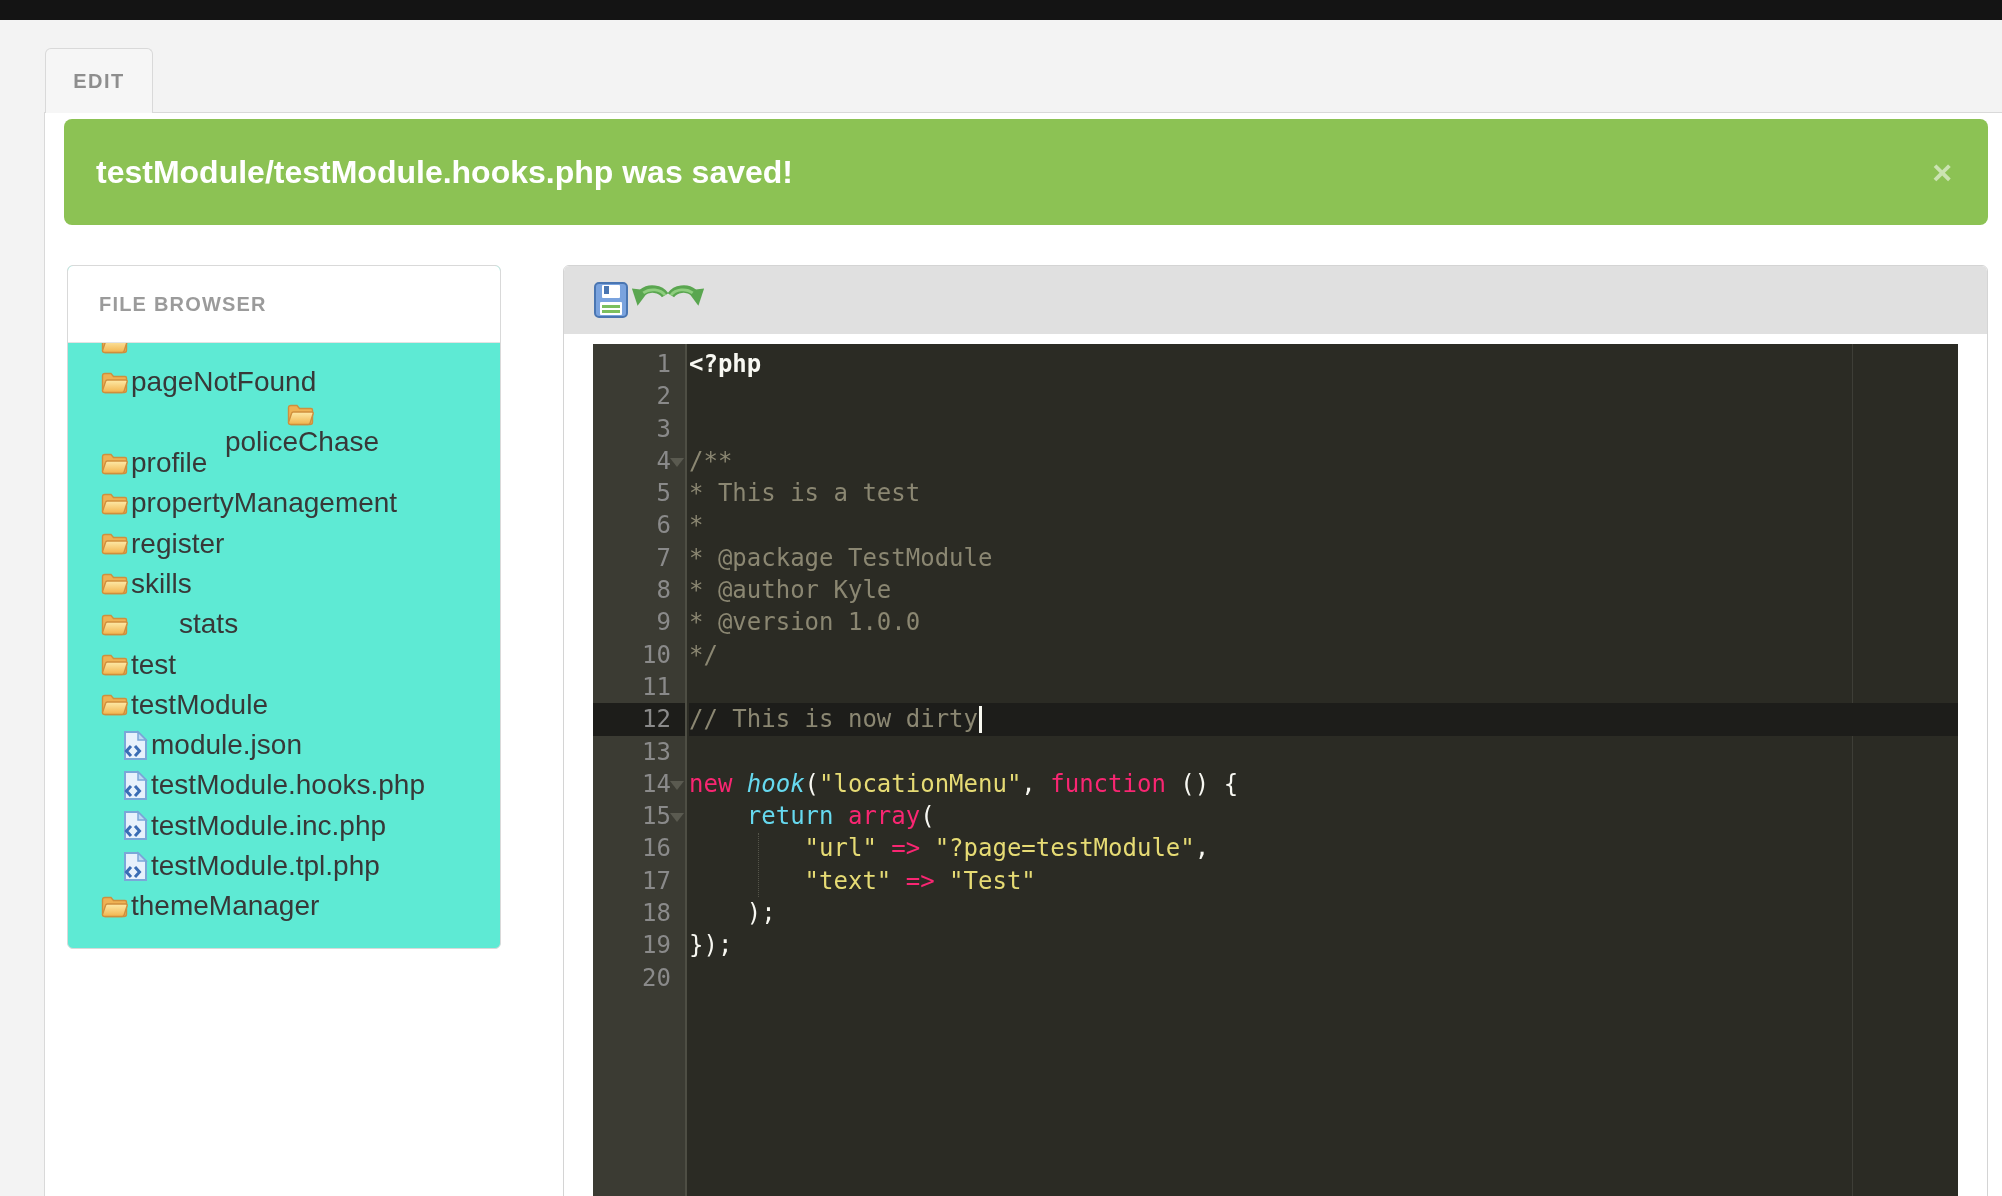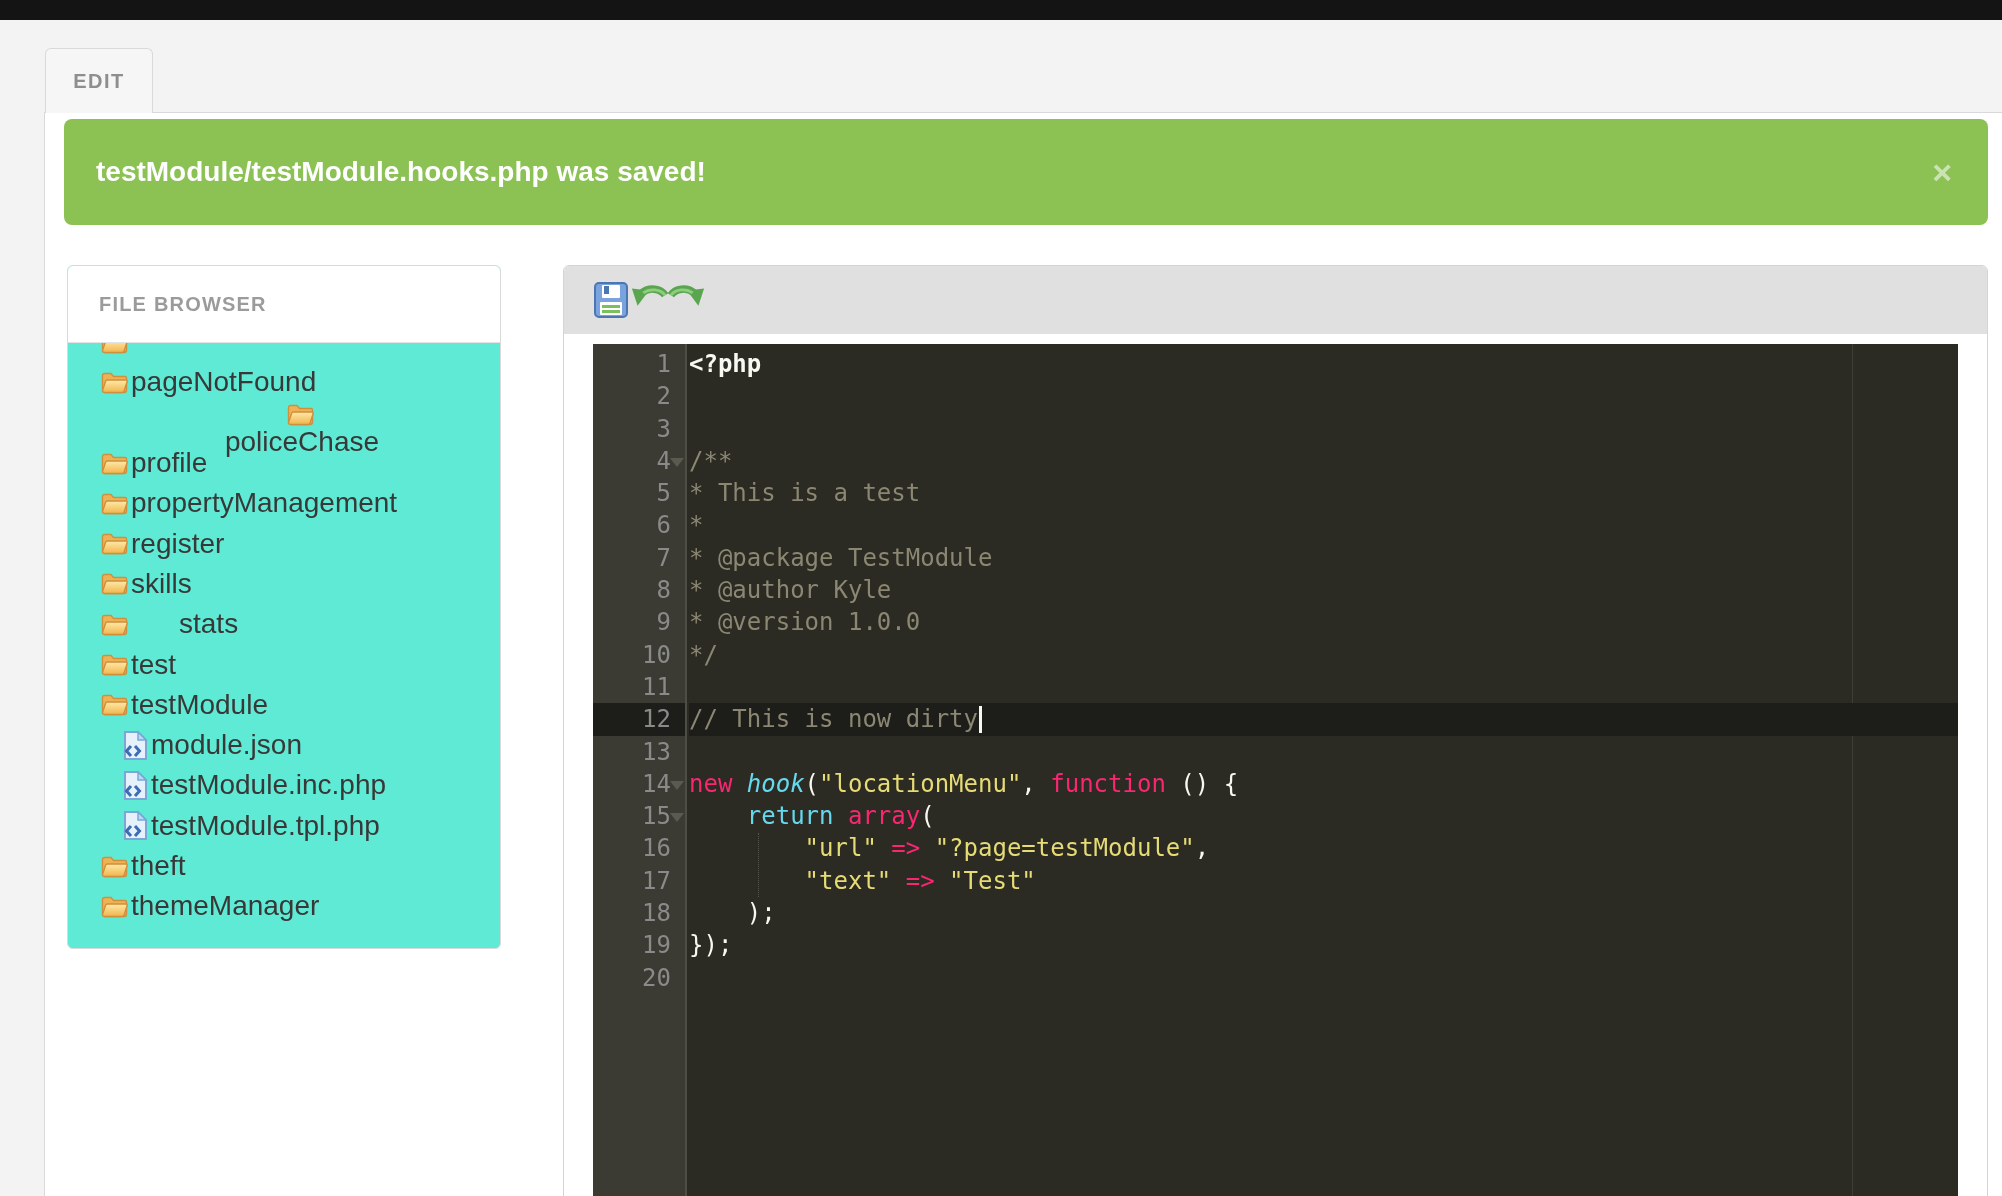--- a/index.html
+++ b/index.html
@@ -14,21 +14,21 @@
     background:#ffffff;border-left:1px solid #d9d9d9;border-top:1px solid #d9d9d9;}
   
   .tab{position:absolute;left:45px;top:48px;width:108px;height:65px;
     background:#f6f6f6;border:1px solid #d9d9d9;border-bottom:none;
     border-radius:6px 6px 0 0;box-sizing:border-box;
     display:flex;align-items:center;justify-content:center;cursor:pointer;}
   .tab span{font-size:20px;font-weight:bold;color:#8e8e8e;letter-spacing:1.5px;}
   
   .alert{position:absolute;left:64px;top:119px;width:1924px;height:106px;
     border-radius:8px;display:flex;align-items:center;box-sizing:border-box;padding-left:32px;}
-  .alert .msg{color:#ffffff;font-size:28px;font-weight:bold;}
+  .alert .msg{color:#ffffff;font-size:32px;font-weight:bold;}
   .alert .close{position:absolute;right:36px;top:50%;transform:translateY(-50%);
     color:rgba(255,255,255,0.55);font-size:34px;font-weight:bold;cursor:pointer;line-height:1;}
   
   .fpanel{position:absolute;left:67px;top:265px;width:434px;height:684px;
     background:#5eead4;border:1px solid #d9d9d9;border-radius:6px;box-sizing:border-box;overflow:hidden;}
   .fpanel .fhead{height:76px;border-bottom:1px solid #e3e3e3;display:flex;align-items:center;
     padding-left:31px;background:#fff;}
   .fpanel .fhead span{font-size:20px;font-weight:bold;color:#9b9b9b;letter-spacing:1.2px;}
   .ftree{position:relative;height:606px;overflow:hidden;}
   .ftree-inner{margin-top:-21px;}
@@ -218,43 +218,39 @@
           </svg>
           <span class="lbl">module.json</span>
         </div>
         <div class="trow" style="padding-left: 55px;">
           <svg width="25" height="31" viewBox="0 0 25 31">
             <path d="M2 2 L15 2 L23 10 L23 29 L2 29 Z" fill="#e7f1fc" stroke="#7aa7d8" stroke-width="2"></path>
             <path d="M15 2 L23 10 L15 10 Z" fill="#bcd8f3" stroke="#7aa7d8" stroke-width="1.5"></path>
             <path d="M8 16 L3.5 21 L8 26" fill="none" stroke="#3a6db5" stroke-width="3"></path>
             <path d="M12 16 L16.5 21 L12 26" fill="none" stroke="#3a6db5" stroke-width="3"></path>
           </svg>
-          <span class="lbl">testModule.inc.php</span>
+          <span class="lbl">testModule.hooks.php</span>
         </div>
         <div class="trow" style="padding-left: 55px;">
           <svg width="25" height="31" viewBox="0 0 25 31">
             <path d="M2 2 L15 2 L23 10 L23 29 L2 29 Z" fill="#e7f1fc" stroke="#7aa7d8" stroke-width="2"></path>
             <path d="M15 2 L23 10 L15 10 Z" fill="#bcd8f3" stroke="#7aa7d8" stroke-width="1.5"></path>
             <path d="M8 16 L3.5 21 L8 26" fill="none" stroke="#3a6db5" stroke-width="3"></path>
             <path d="M12 16 L16.5 21 L12 26" fill="none" stroke="#3a6db5" stroke-width="3"></path>
           </svg>
+          <span class="lbl">testModule.inc.php</span>
+        </div>
+        <div class="trow" style="padding-left: 55px;">
+          <svg width="25" height="31" viewBox="0 0 25 31">
+            <path d="M2 2 L15 2 L23 10 L23 29 L2 29 Z" fill="#e7f1fc" stroke="#7aa7d8" stroke-width="2"></path>
+            <path d="M15 2 L23 10 L15 10 Z" fill="#bcd8f3" stroke="#7aa7d8" stroke-width="1.5"></path>
+            <path d="M8 16 L3.5 21 L8 26" fill="none" stroke="#3a6db5" stroke-width="3"></path>
+            <path d="M12 16 L16.5 21 L12 26" fill="none" stroke="#3a6db5" stroke-width="3"></path>
+          </svg>
           <span class="lbl">testModule.tpl.php</span>
-        </div>
-        <div class="trow" style="padding-left: 33px;">
-          <svg width="27" height="23" viewBox="0 0 27 23">
-            <defs>
-              <linearGradient id="gf" x1="0" y1="0" x2="0" y2="1">
-                <stop offset="0" stop-color="#fdeaa8"></stop>
-                <stop offset="1" stop-color="#f2b44d"></stop>
-              </linearGradient>
-            </defs>
-            <path d="M1.5 5 Q1.5 2.5 4 2.5 L10 2.5 L12.5 5.5 L24 5.5 Q25.5 5.5 25.5 7 L25.5 19 Q25.5 21.5 23 21.5 L4 21.5 Q1.5 21.5 1.5 19 Z" fill="#eeb254" stroke="#cf8f3d" stroke-width="1.4"></path>
-            <path d="M1.5 19.5 L4.6 10.3 Q5 9 6.3 9 L25 9 Q26.6 9.2 26 11 L23.2 19.8 Q22.7 21.5 21 21.5 L4 21.5 Q1.5 21.5 1.5 19.5 Z" fill="url(#gf)" stroke="#cf8f3d" stroke-width="1.4"></path>
-          </svg>
-          <span class="lbl">theft</span>
         </div>
         <div class="trow" style="padding-left: 33px;">
           <svg width="27" height="23" viewBox="0 0 27 23">
             <defs>
               <linearGradient id="gf" x1="0" y1="0" x2="0" y2="1">
                 <stop offset="0" stop-color="#fdeaa8"></stop>
                 <stop offset="1" stop-color="#f2b44d"></stop>
               </linearGradient>
             </defs>
             <path d="M1.5 5 Q1.5 2.5 4 2.5 L10 2.5 L12.5 5.5 L24 5.5 Q25.5 5.5 25.5 7 L25.5 19 Q25.5 21.5 23 21.5 L4 21.5 Q1.5 21.5 1.5 19 Z" fill="#eeb254" stroke="#cf8f3d" stroke-width="1.4"></path>

